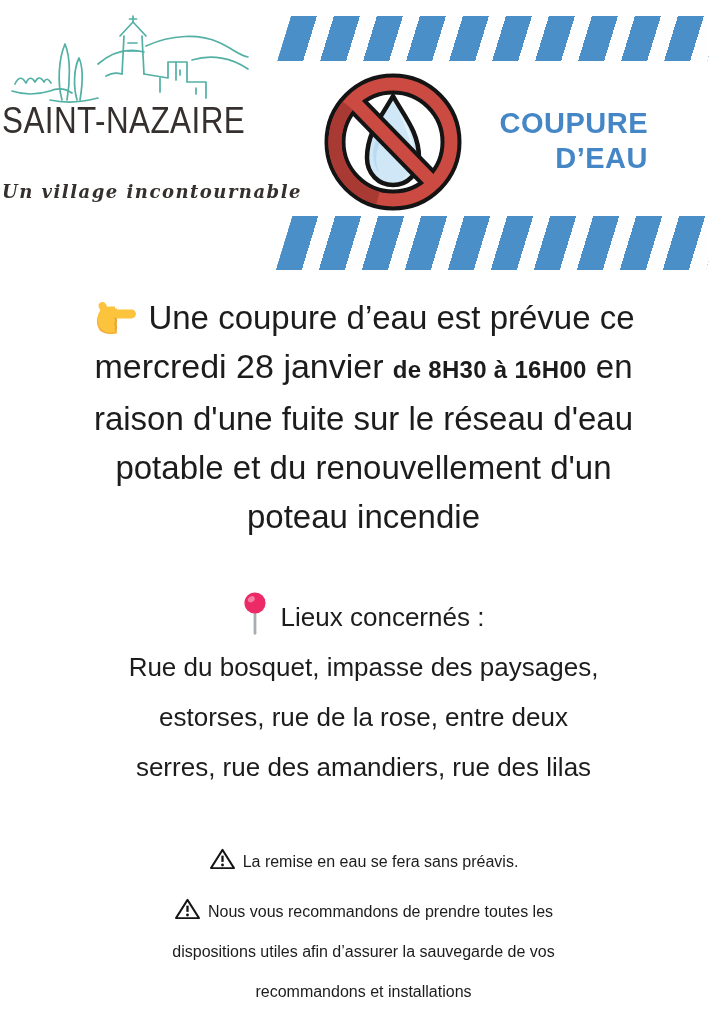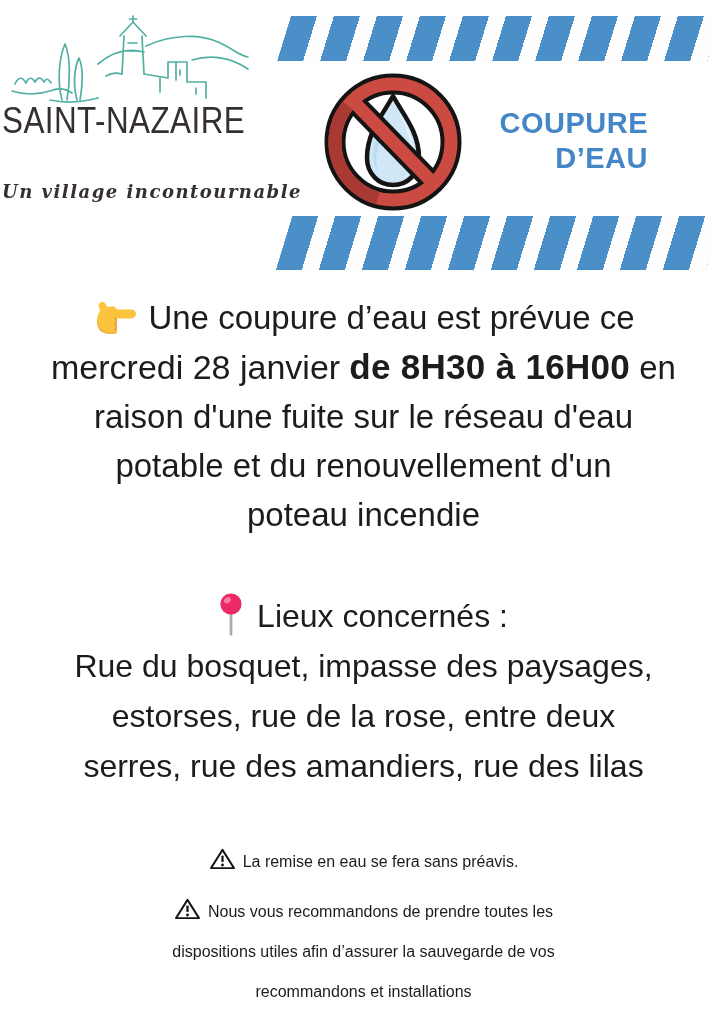--- a/index.html
+++ b/index.html
@@ -39,23 +39,23 @@
   .no-water{position:absolute;left:320px;top:70px;width:146px;height:144px;}
   
   .coupure-label{
     position:absolute;left:472px;top:106px;width:176px;text-align:right;
     font-weight:bold;font-size:29px;line-height:35px;letter-spacing:.5px;color:var(--blue);
   }
   
   .block{position:absolute;left:0;width:709px;text-align:center;padding-left:18px;}
   .intro{top:293px;font-size:33px;line-height:49px;}
   .intro .b-big{font-weight:normal;font-size:34px;}
-  .intro .b-mid{font-weight:bold;font-size:35px;letter-spacing:.3px;}
+  .intro .b-mid{font-weight:bold;font-size:24px;letter-spacing:.3px;}
   .hand-icon-svg{width:46px;height:38px;vertical-align:-7px;margin-right:10px;}
-  .locations{top:591px;font-size:32px;line-height:50px;}
+  .locations{top:591px;font-size:26px;line-height:50px;}
   .pin-icon-svg{width:24px;height:46px;vertical-align:-11px;margin-right:14px;}
   .warn{font-size:16px;line-height:40px;}
   .warn1{top:842px;}
   .warn2{top:892px;}
   .warn-icon-svg{width:27px;height:24px;vertical-align:-4px;margin-right:7px;}
 </style>
 </head>
 <body>
 
 <div class="page">

